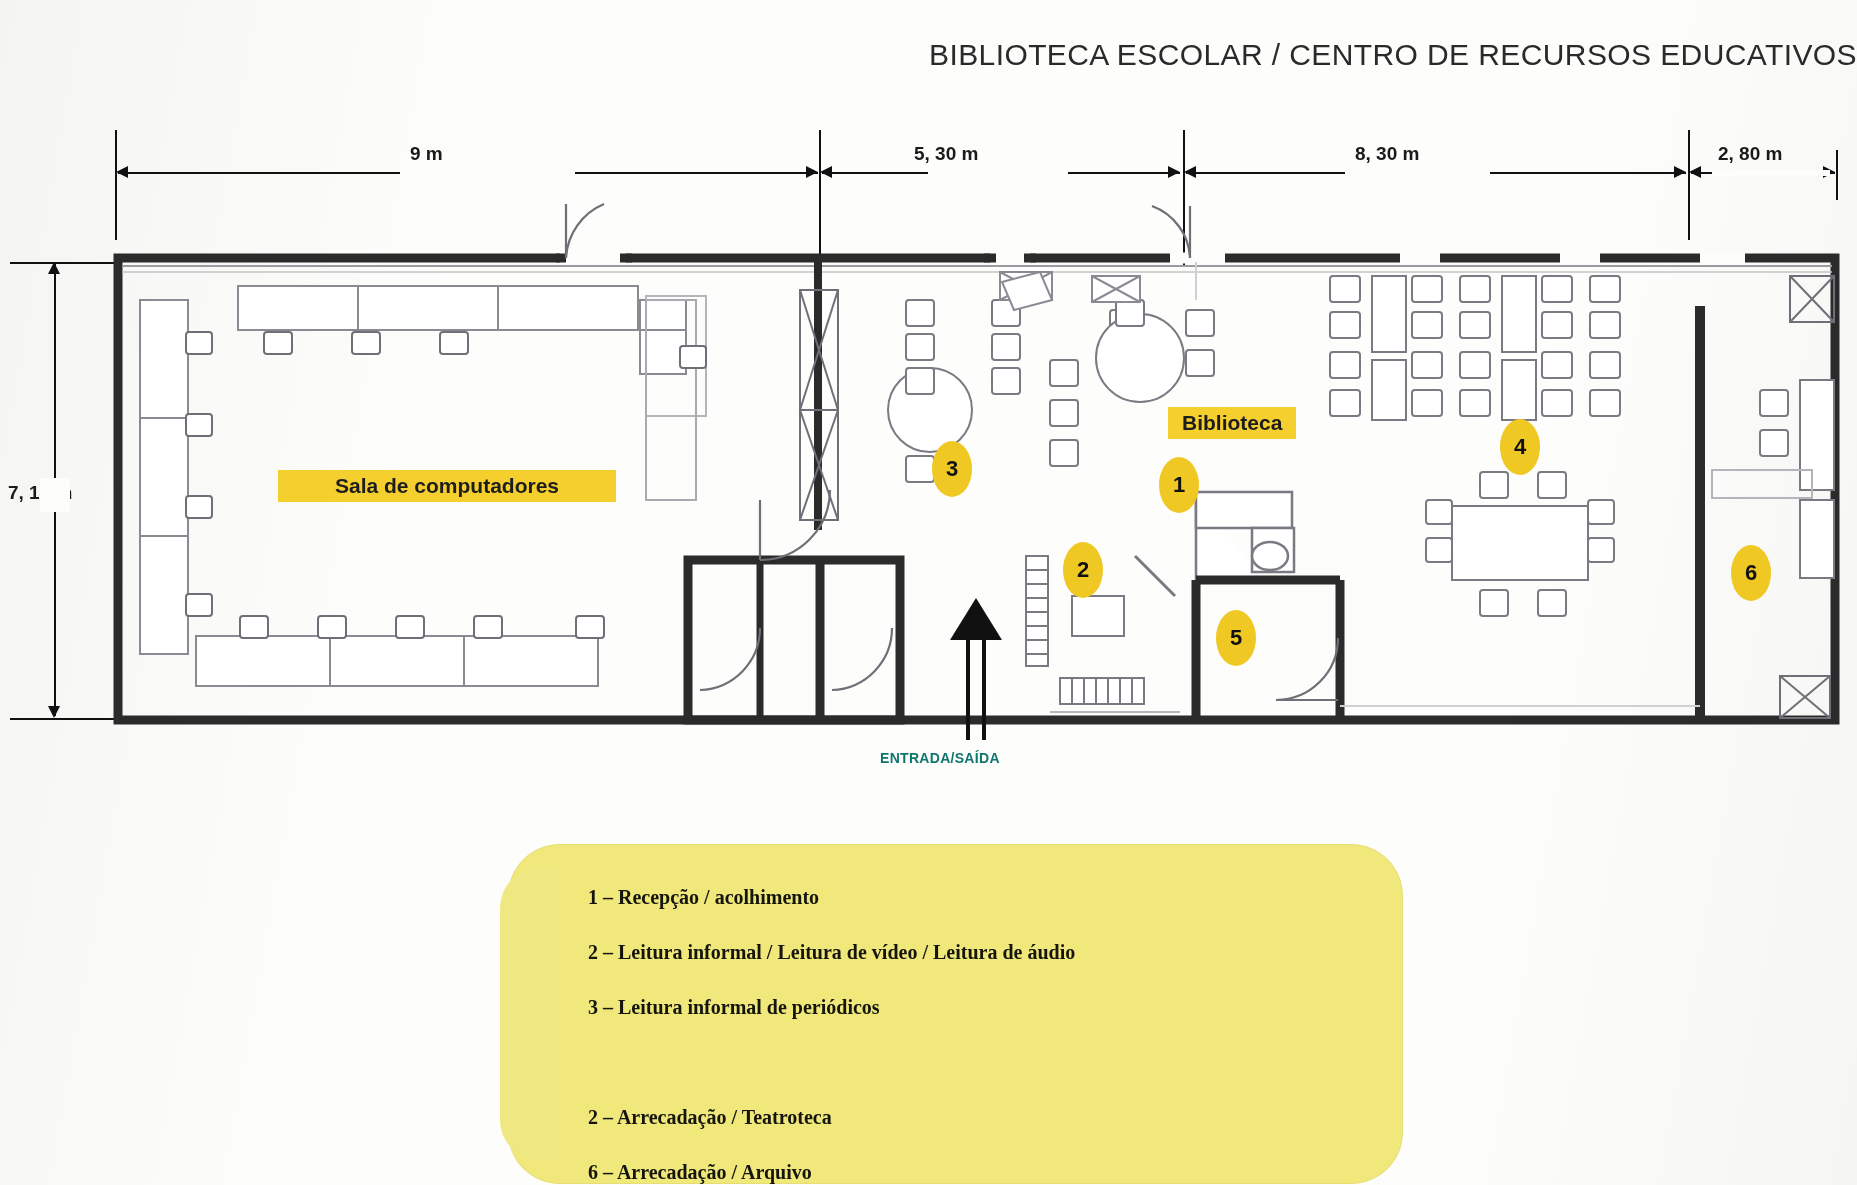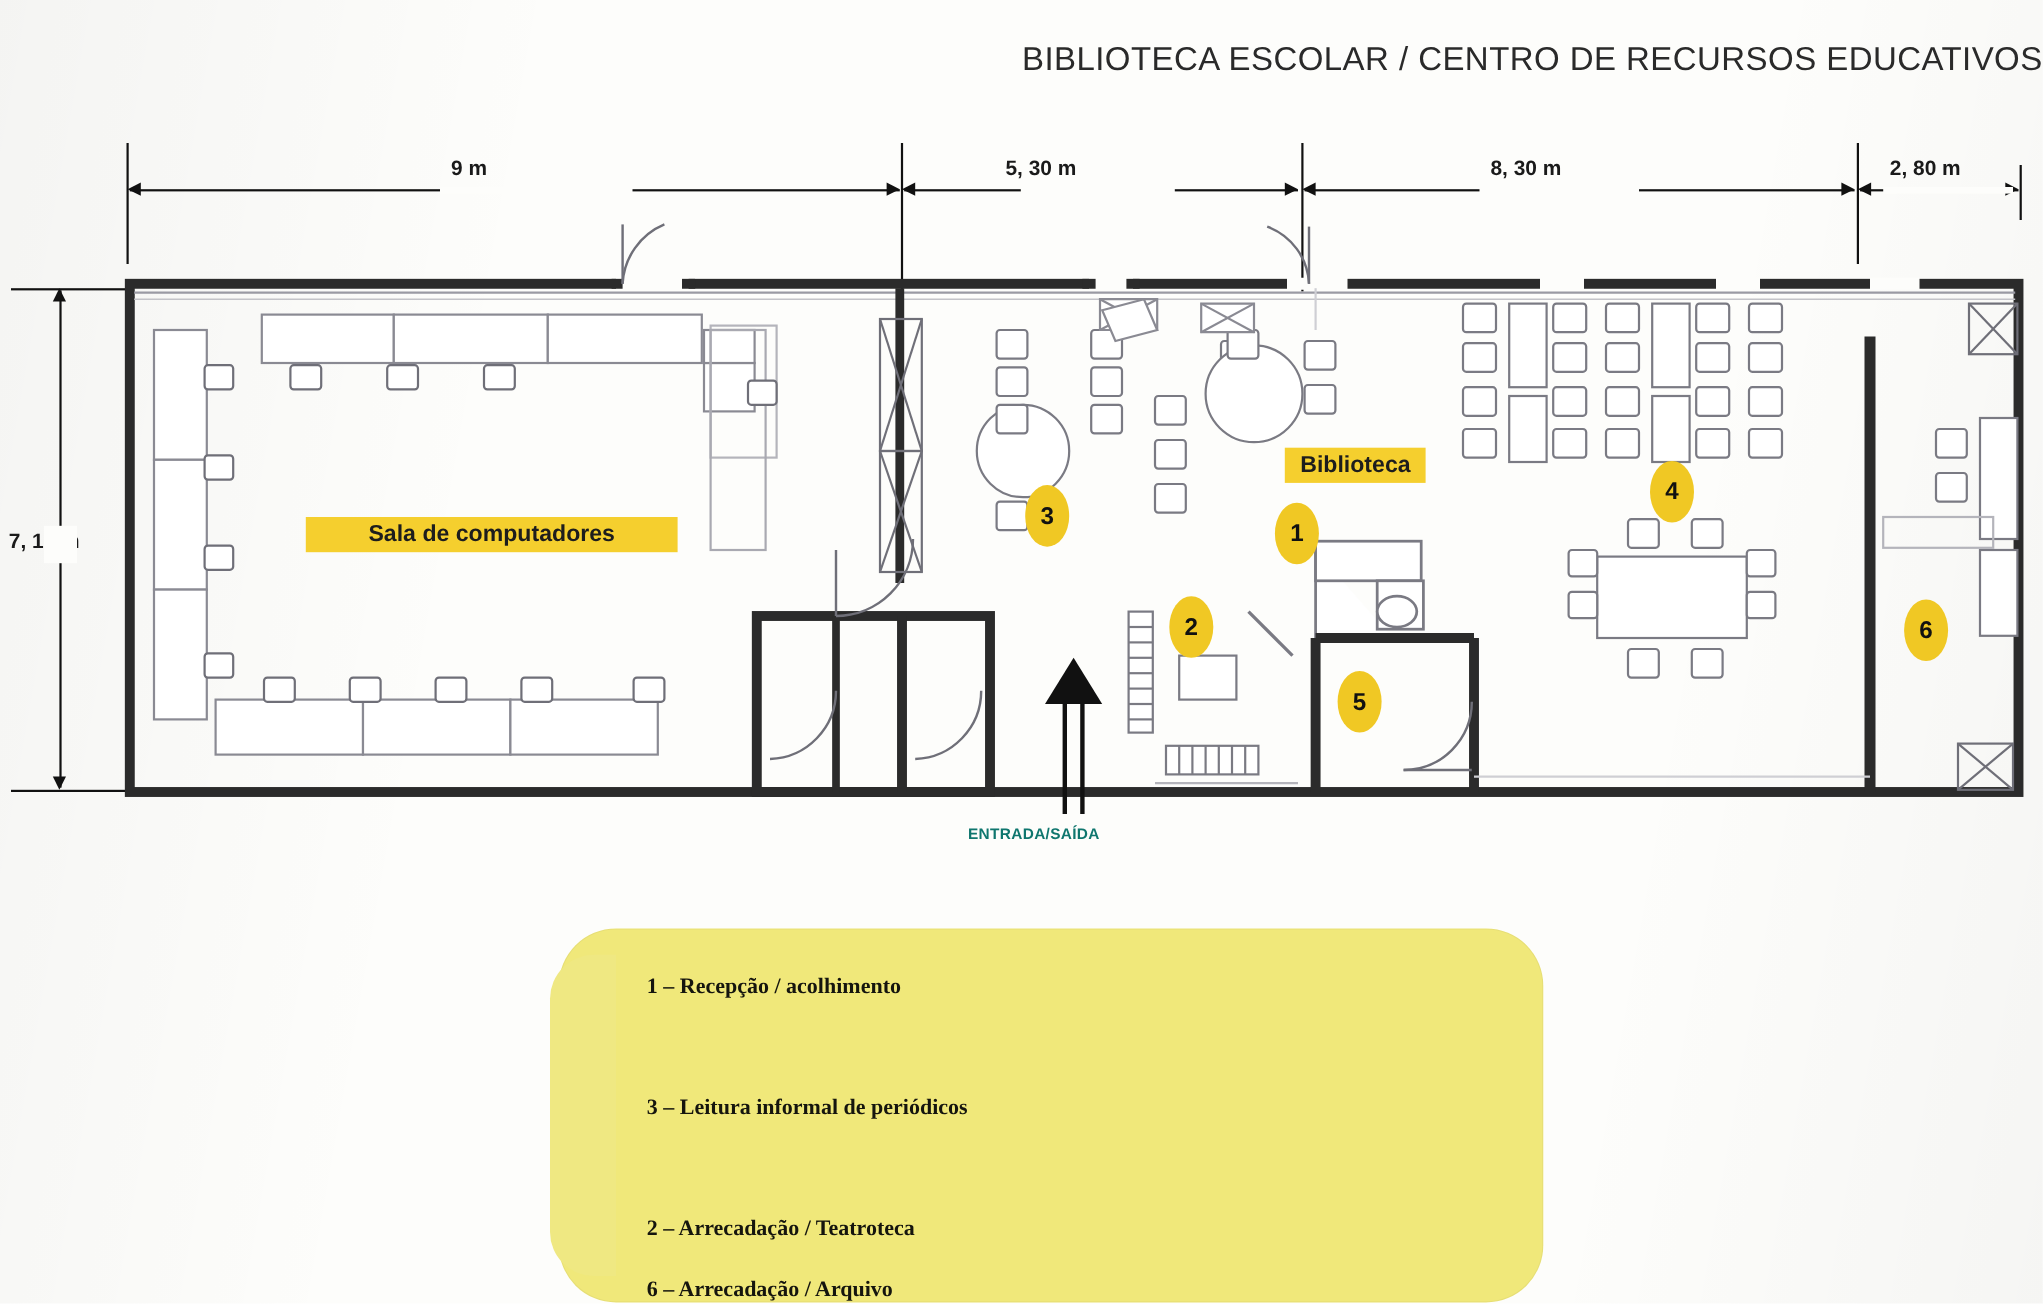--- a/index.html
+++ b/index.html
@@ -474,16 +474,17 @@
 <div class="marker" style="left:1063px; top:542px;">2</div>
 <div class="marker" style="left:932px;  top:441px;">3</div>
 <div class="marker" style="left:1500px; top:419px;">4</div>
 <div class="marker" style="left:1216px; top:610px;">5</div>
 <div class="marker" style="left:1731px; top:545px;">6</div>
 
 <div id="entrada-label">ENTRADA/SAÍDA</div>
 
 <div id="legend">
   <div class="legend-item" style="top:42px;">1 – Recepção / acolhimento</div>
+  <div class="legend-item" style="top:97px;">2 – Leitura informal / Leitura de vídeo / Leitura de áudio</div>
   <div class="legend-item" style="top:152px;">3 – Leitura informal de periódicos</div>
   <div class="legend-item" style="top:262px;">2 – Arrecadação / Teatroteca</div>
   <div class="legend-item" style="top:317px;">6 – Arrecadação / Arquivo</div>
 </div>
 
 </body></html>

